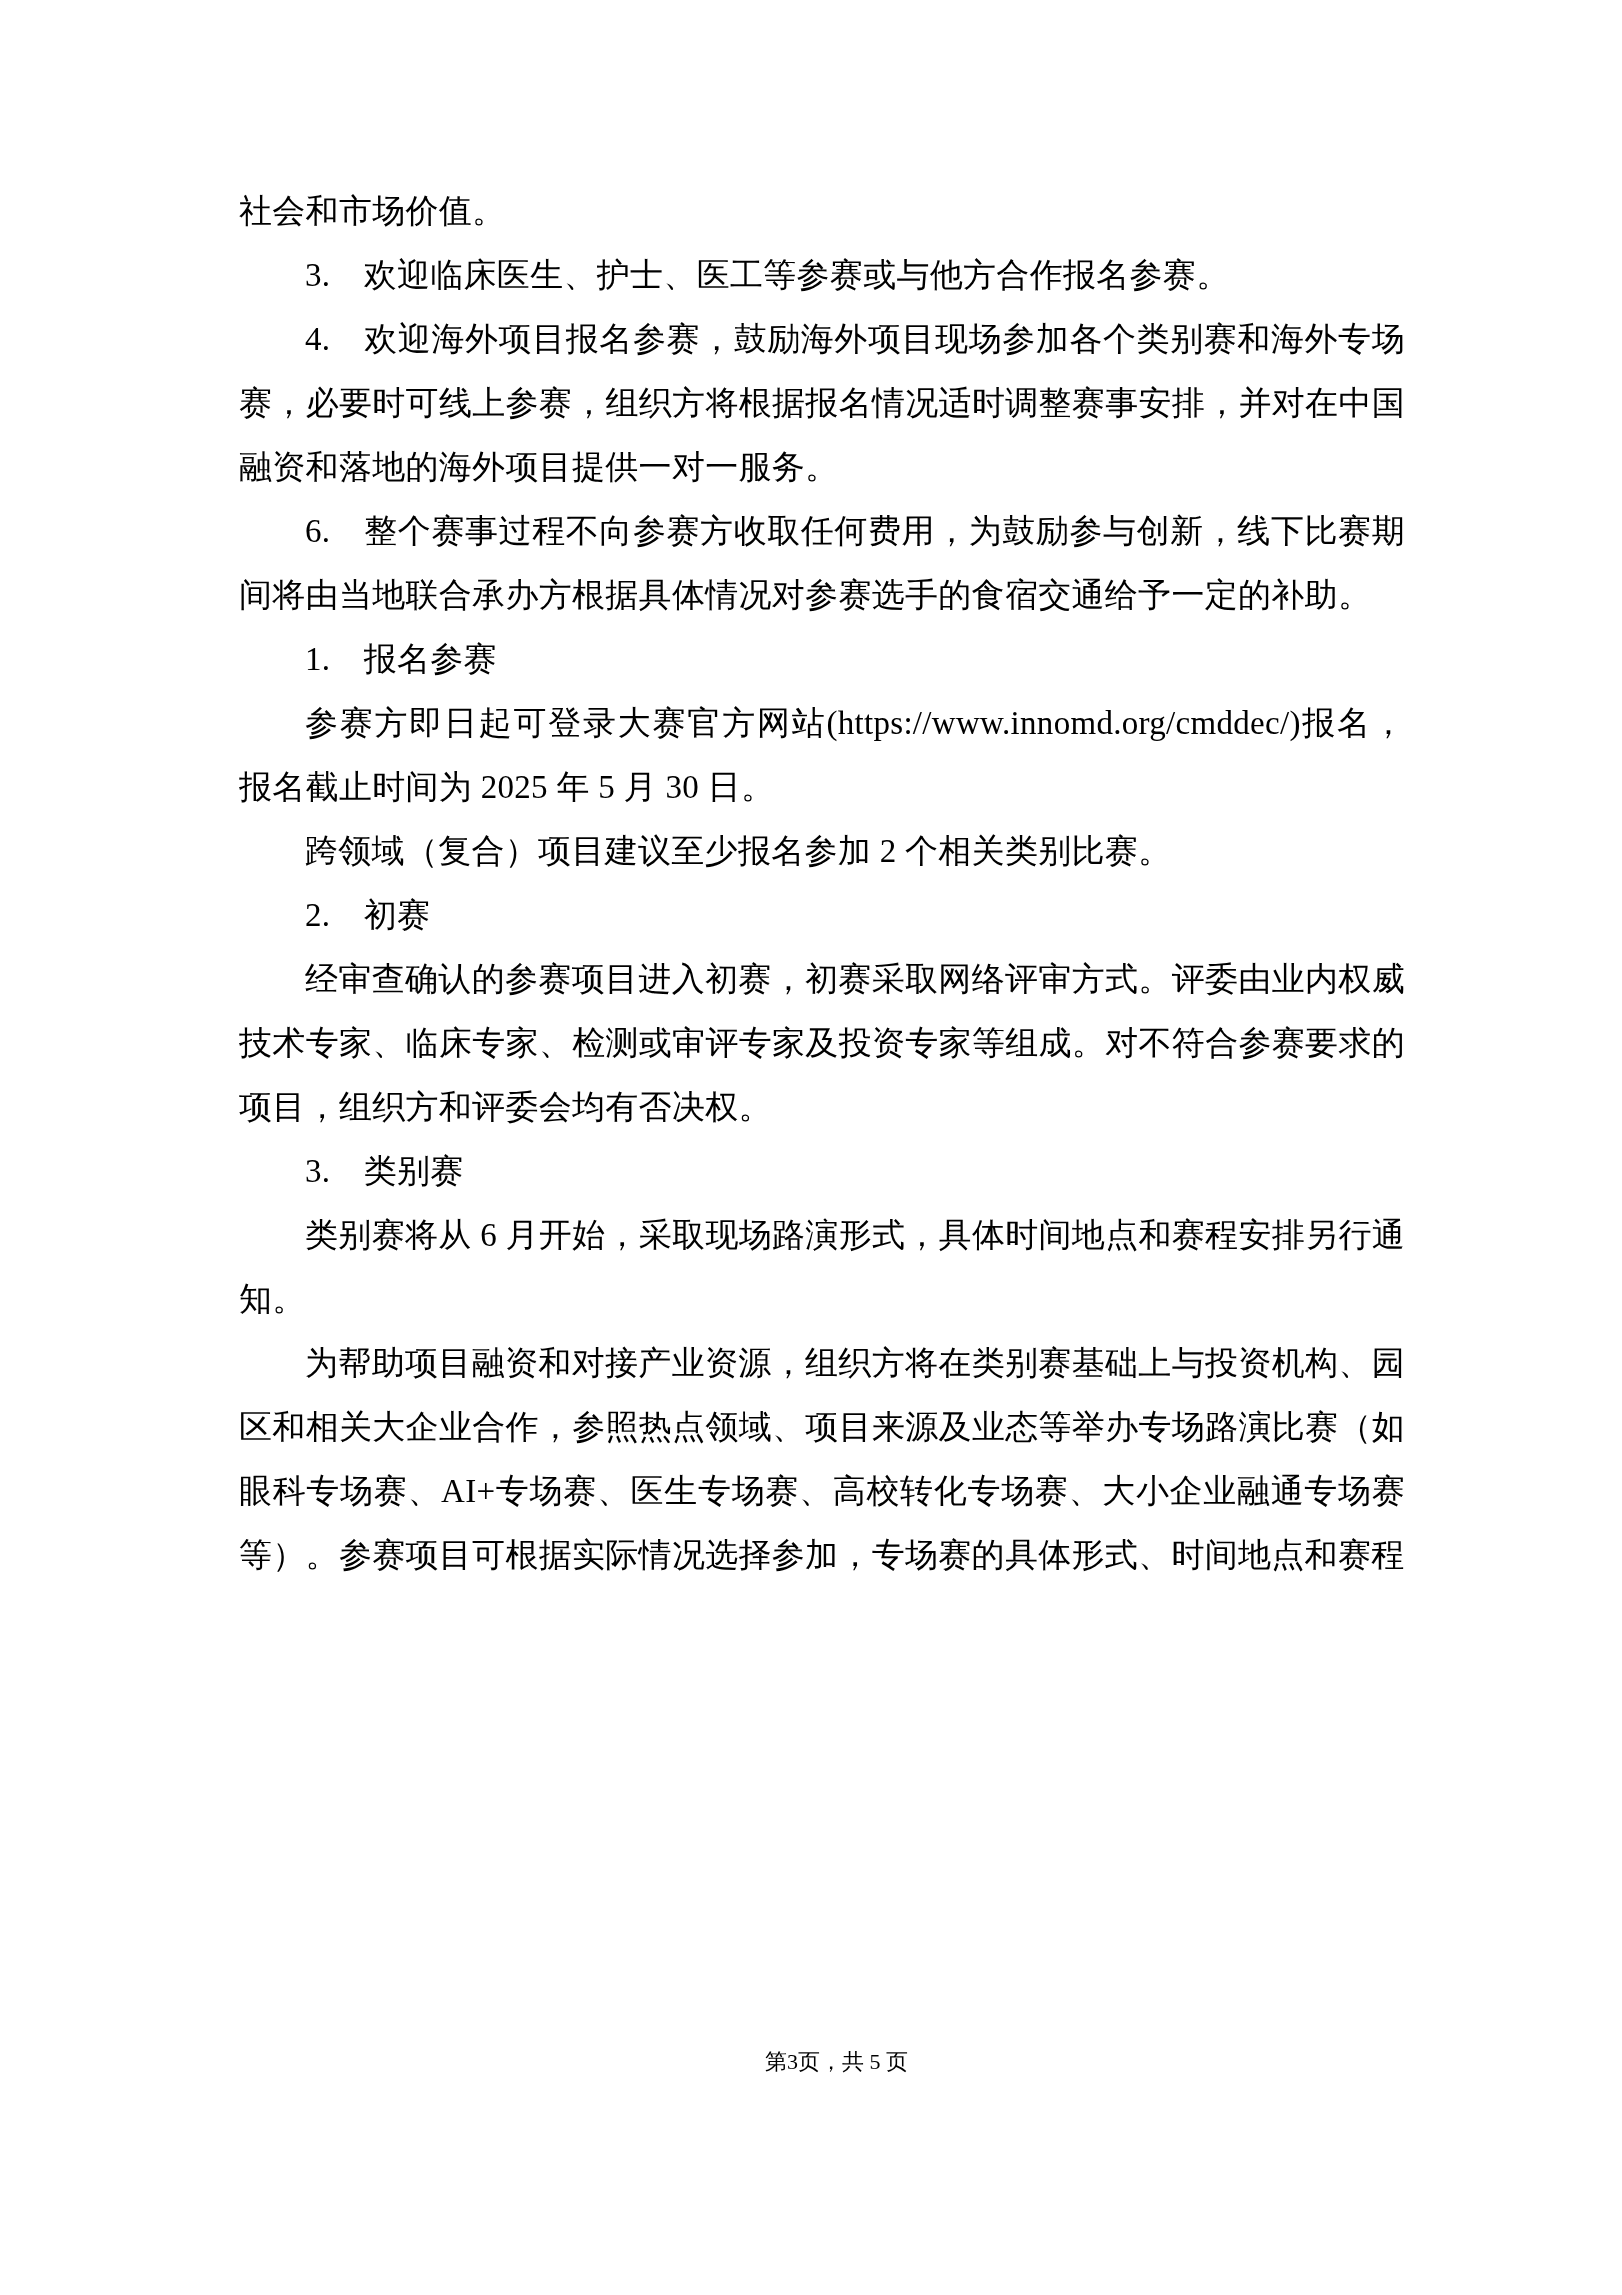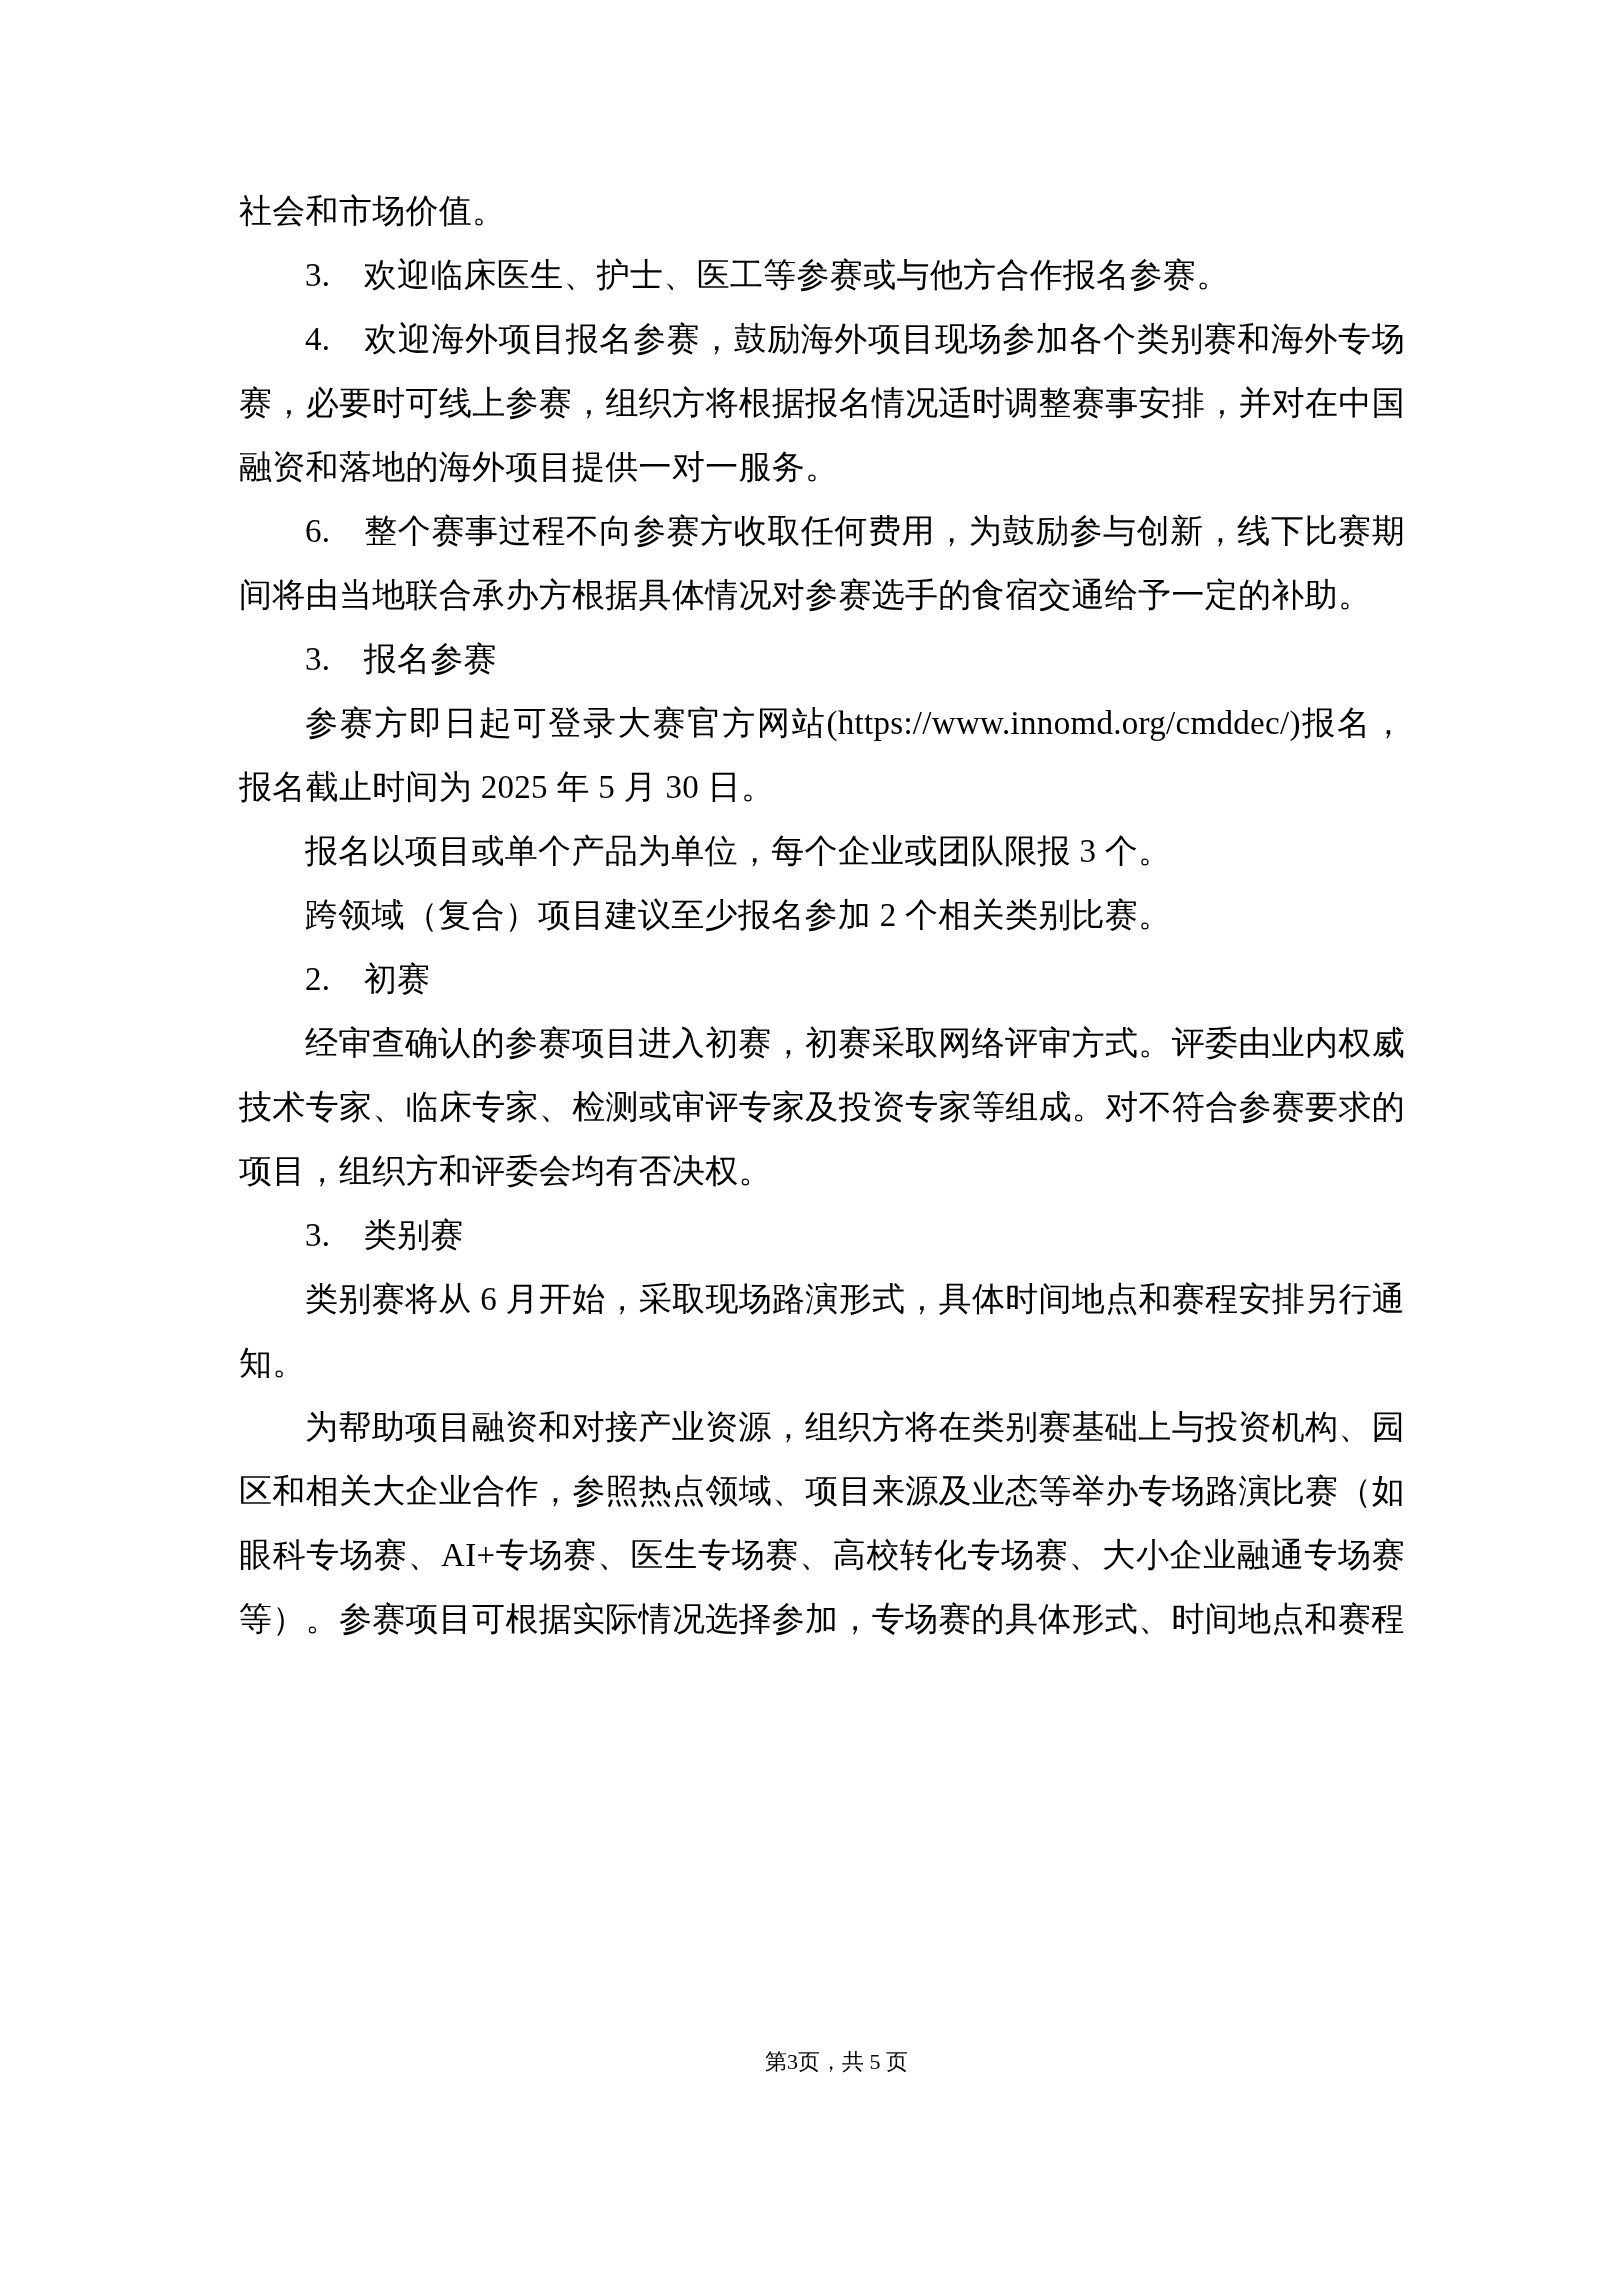--- a/index.html
+++ b/index.html
@@ -71,25 +71,24 @@
     <p class="para">社会和市场价值。</p>
 
     <p class="para indent">3.　欢迎临床医生、护士、医工等参赛或与他方合作报名参赛。</p>
 
     <p class="para indent">4.　欢迎海外项目报名参赛，鼓励海外项目现场参加各个类别赛和海外专场赛，必要时可线上参赛，组织方将根据报名情况适时调整赛事安排，并对在中国融资和落地的海外项目提供一对一服务。</p>
 
 
     <p class="para indent">6.　整个赛事过程不向参赛方收取任何费用，为鼓励参与创新，线下比赛期间将由当地联合承办方根据具体情况对参赛选手的食宿交通给予一定的补助。</p>
 
 
-    <p class="para indent">3.　报名参赛</p>
+    <p class="para indent">1.　报名参赛</p>
 
     <p class="para indent"><span>参赛方即日起可登录大赛官方网站(https://www.innomd.org/cmddec/)报名，报名截止时间为 </span><span class="bold">2025 年 5 月 30 日</span><span>。</span></p>
 
-    <p class="para indent">报名以项目或单个产品为单位，每个企业或团队限报 3 个。</p>
 
     <p class="para indent">跨领域（复合）项目建议至少报名参加 2 个相关类别比赛。</p>
 
     <p class="para indent">2.　初赛</p>
 
     <p class="para indent">经审查确认的参赛项目进入初赛，初赛采取网络评审方式。评委由业内权威技术专家、临床专家、检测或审评专家及投资专家等组成。对不符合参赛要求的项目，组织方和评委会均有否决权。</p>
 
     <p class="para indent">3.　类别赛</p>
 
 

